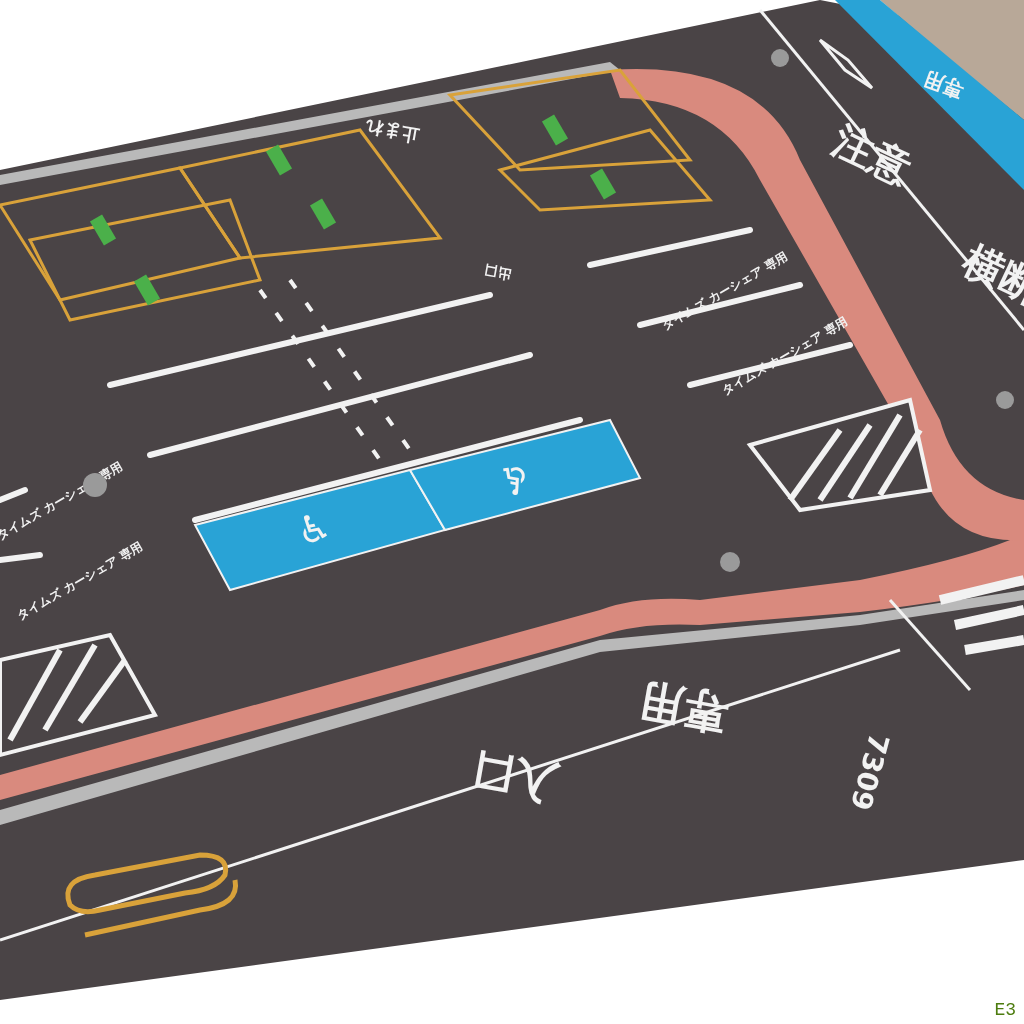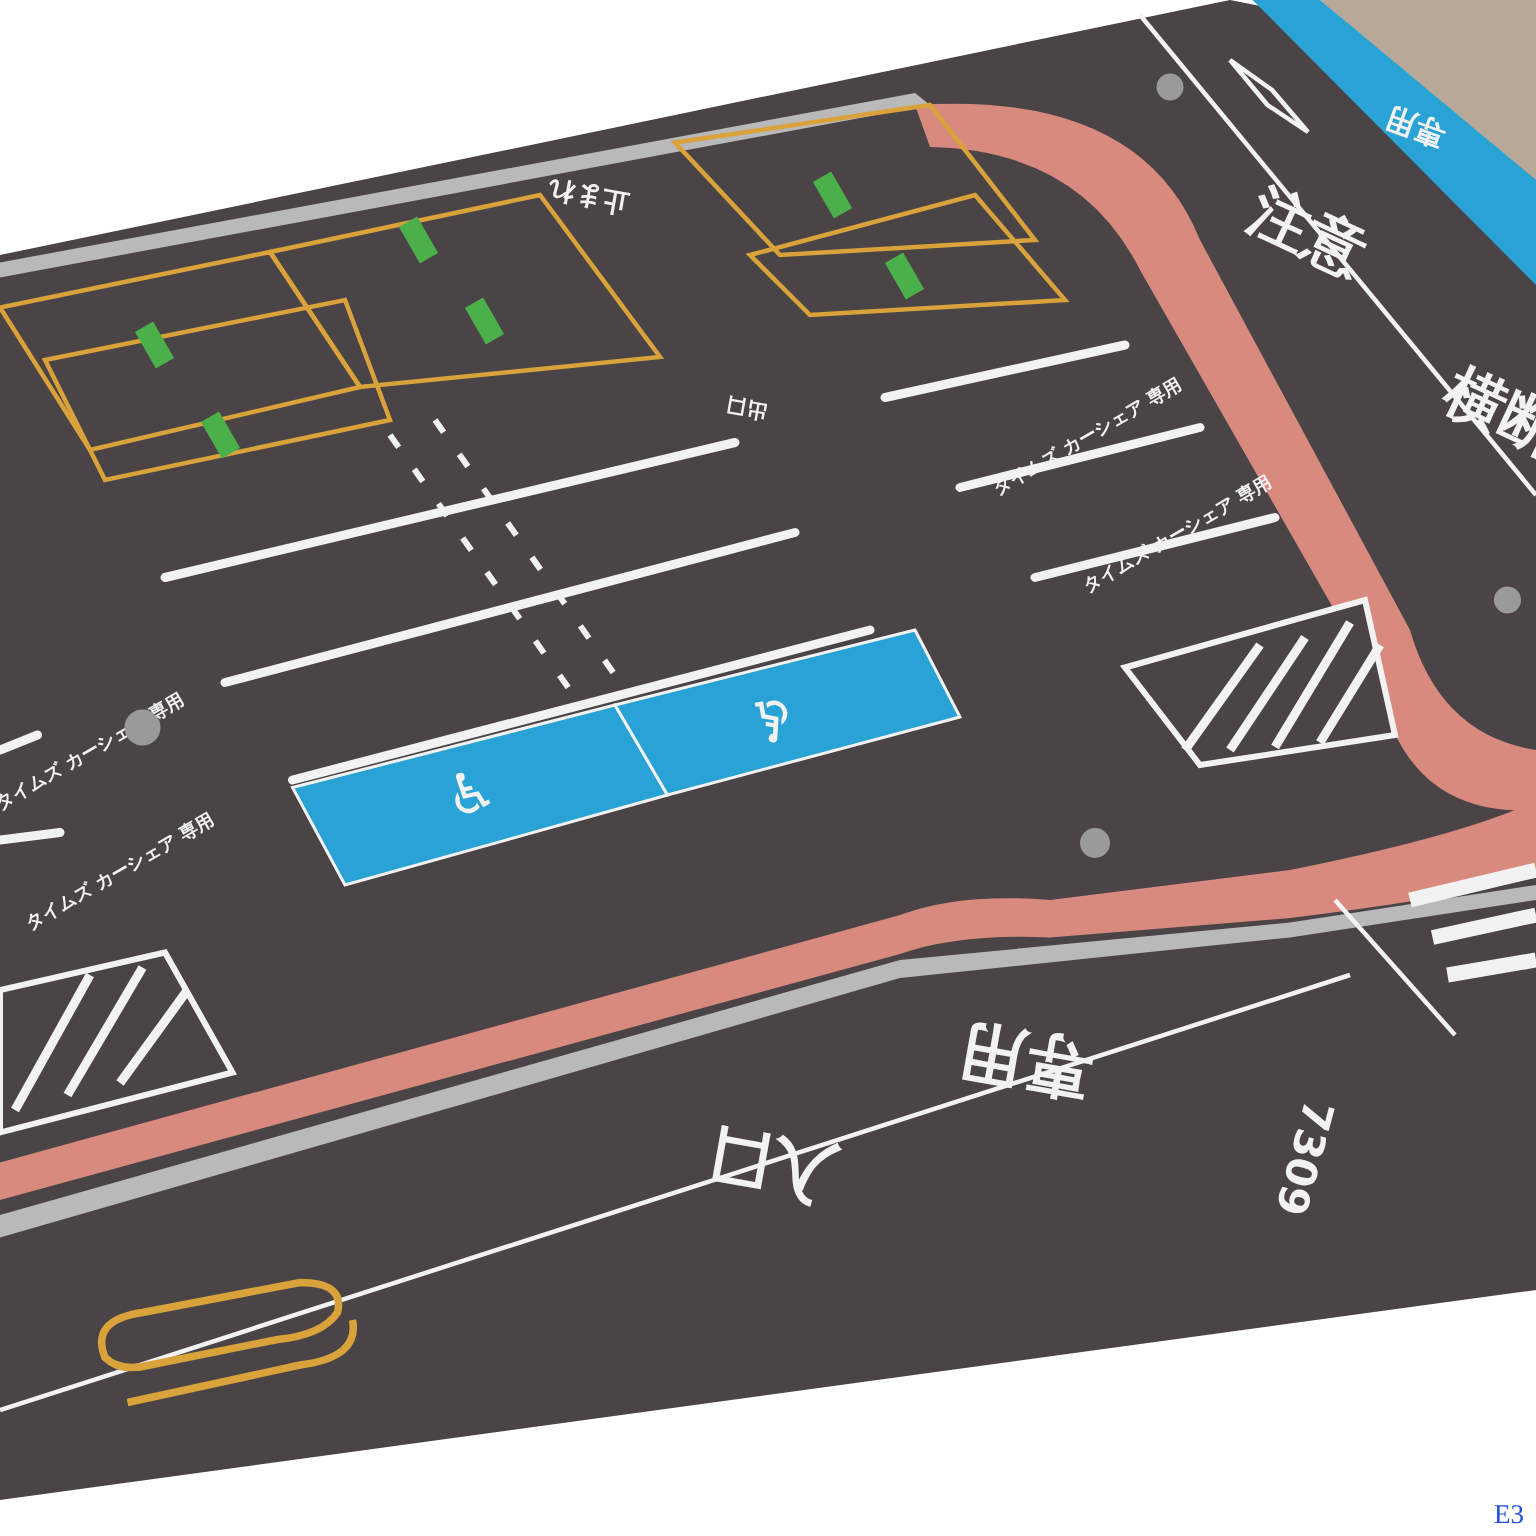--- a/index.html
+++ b/index.html
@@ -4,21 +4,21 @@
   <style>
     html, body { margin: 0; padding: 0; }
     body {
       width: 1024px; height: 1024px; overflow: hidden;
       background: #ffffff; position: relative;
       font-family: "DejaVu Sans", sans-serif;
     }
     .scene { position: absolute; left: 0; top: 0; width: 1024px; height: 1024px; }
     .watermark {
       position: absolute; right: 8px; bottom: 4px;
-      color: #1d4ed8; font-size: 18px; font-family: Liberation Serif, serif;
+      color: #4d7c0f; font-size: 18px; font-family: Liberation Mono, monospace;
     }
     .jp { font-family: "DejaVu Sans", sans-serif; fill: #f2f2f2; font-weight: bold; }
   </style>
 </head>
 <body>
 
 <div class="scene">
   <svg width="1024" height="1024" viewBox="0 0 1024 1024" xmlns="http://www.w3.org/2000/svg">
     <polygon points="0,170 820,0 1024,40 1024,860 0,1000" fill="#4a4446"></polygon>
     <polygon points="880,0 1024,0 1024,120 950,60" fill="#b8a898"></polygon>

